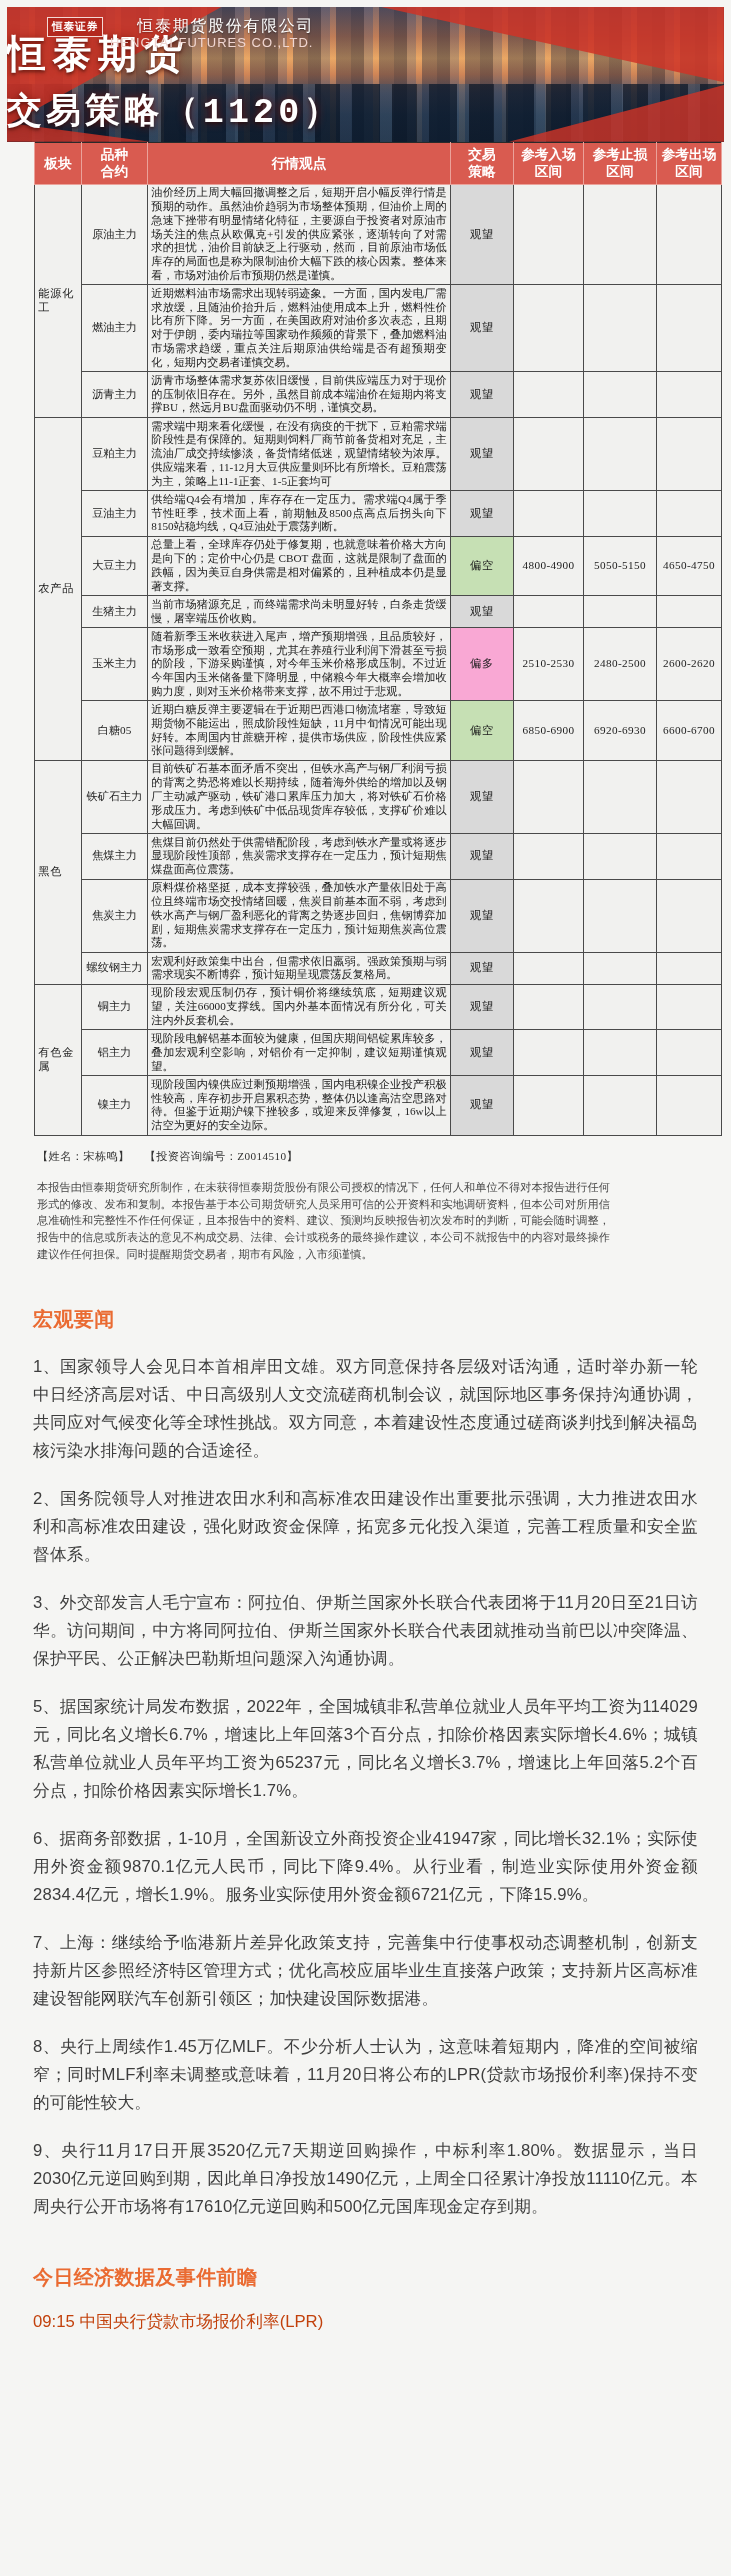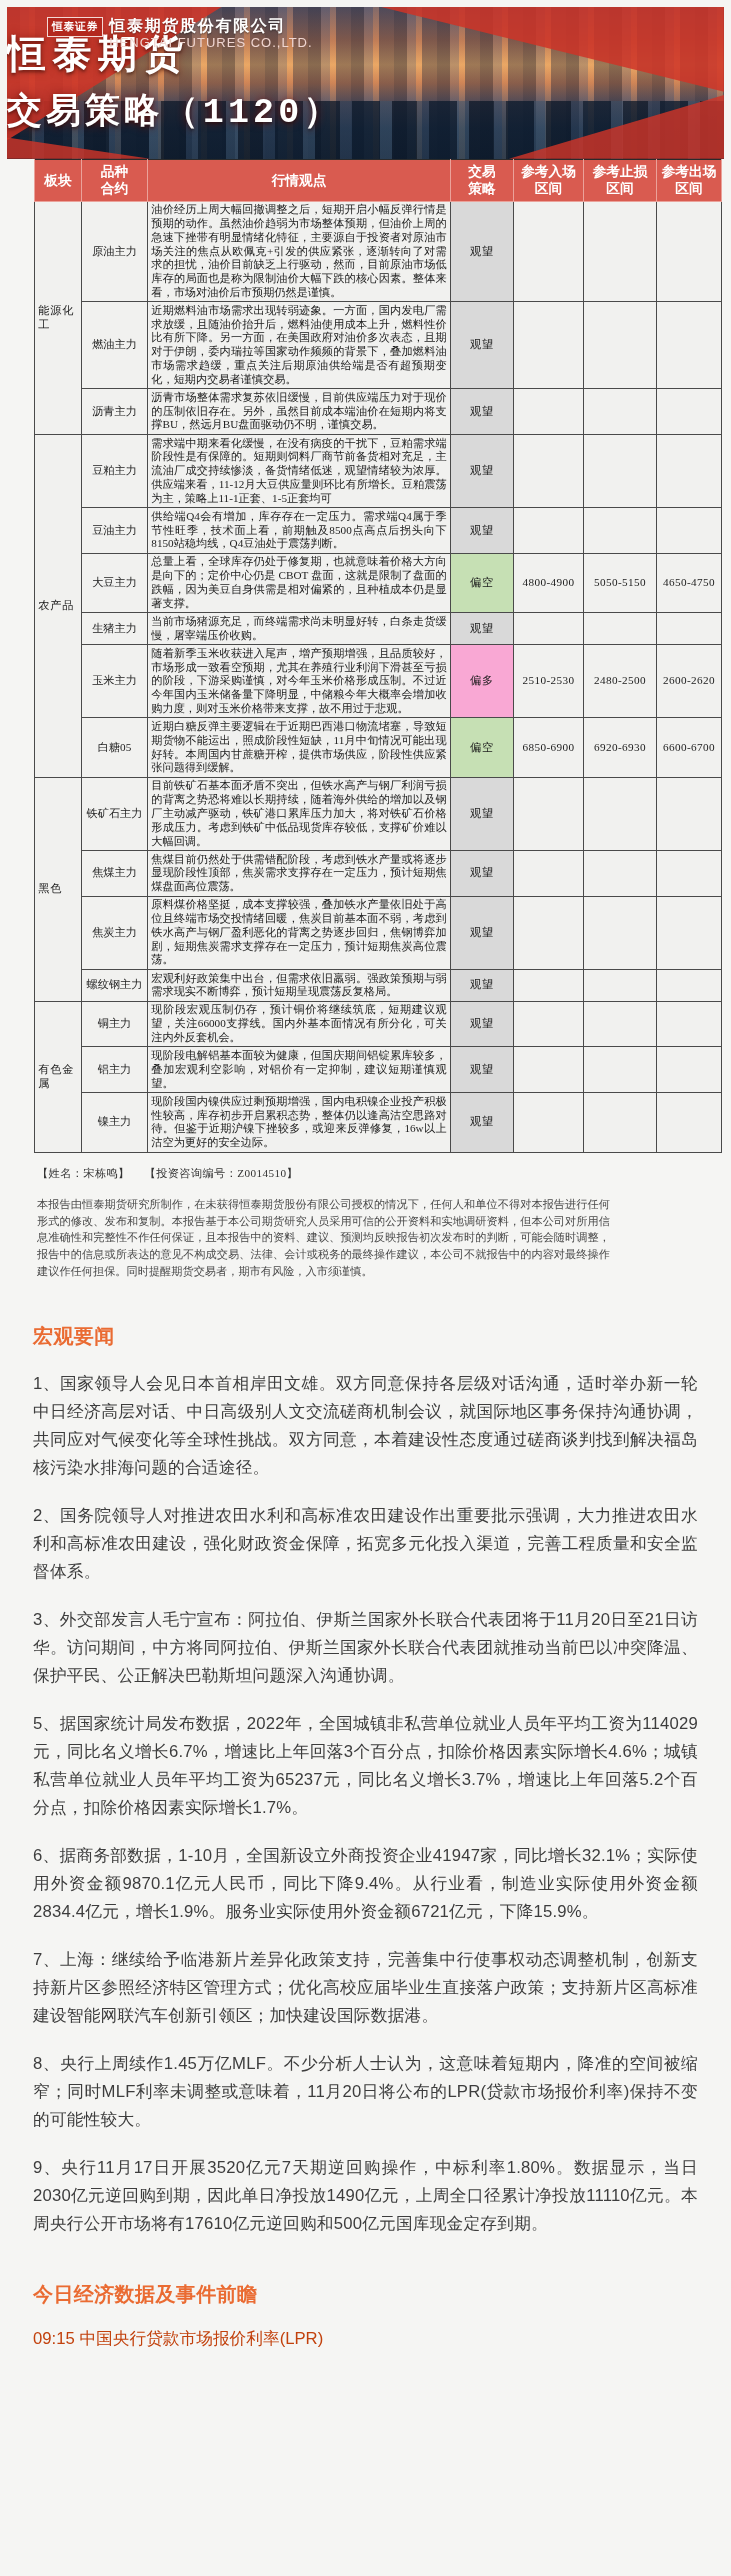--- a/index.html
+++ b/index.html
@@ -3,21 +3,21 @@
 <meta charset="utf-8">
 <style>
   html,body { margin:0; padding:0; background:#f5f5f3; }
   .page {
     position:relative; width:731px; height:2576px; overflow:hidden;
     background:#f5f5f3; font-family:"Liberation Sans", sans-serif;
   }
 
   
   .banner {
-    position:relative; margin:6.7px 6.7px 0 6.7px; height:152px; overflow:hidden;
+    position:relative; margin:6.7px 6.7px 0 6.7px; height:135px; overflow:hidden;
     background:linear-gradient(180deg,#6d5a66 0%,#b8714f 22%,#e9a35f 38%,#c97a4e 50%,#6b5a62 64%,#2e3c50 80%,#1f2a3a 100%);
   }
   .skyline {
     position:absolute; inset:0; opacity:.8;
     background:repeating-linear-gradient(90deg,
       rgba(15,35,60,0.55) 0 13.3px, rgba(70,100,130,0.35) 13.3px 21.6px,
       rgba(240,190,130,0.20) 21.6px 28px, rgba(25,45,70,0.45) 28px 43px);
   }
   .skyline2 {
     position:absolute; left:0; right:0; bottom:0; height:58px; opacity:.85;
@@ -28,21 +28,21 @@
   .tri { position:absolute; inset:0; }
   .tri-left        { clip-path:polygon(0 0, 30% 0, 0 88%);        background:rgba(206,52,40,0.88); }
   .tri-topright    { clip-path:polygon(52% 0, 100% 0, 100% 56%);  background:rgba(206,52,40,0.86); }
   .tri-bottomright { clip-path:polygon(100% 58%, 100% 100%, 70% 100%); background:rgba(206,52,40,0.82); }
   .tri-bottomleft  { clip-path:polygon(0 86%, 0 100%, 20% 100%);  background:rgba(206,52,40,0.82); }
   .logo { position:absolute; top:10px; left:40px; display:flex; gap:5.8px; align-items:flex-start; z-index:6; }
   .logo-badge {
     background:#b3271d; border:0.8px solid #f4d9d5; color:#fff;
     font-size:10.8px; font-weight:bold; letter-spacing:0.8px; padding:3.3px 4.2px; line-height:1.1;
   }
-  .logo-cn { color:#fff; font-weight:bold; font-size:16px; letter-spacing:1.7px; text-shadow:0 0.8px 1.7px rgba(0,0,0,.45); line-height:1.15; }
+  .logo-cn { color:#fff; font-weight:normal; font-size:16px; letter-spacing:1.7px; text-shadow:0 0.8px 1.7px rgba(0,0,0,.45); line-height:1.15;margin-left:28px; }
   .logo-en { color:#f0d6d1; font-size:13px; letter-spacing:1px; text-align:center; }
   .banner-title { position:absolute; top:20px; left:0; width:100%; text-align:left; z-index:5; color:#fff;font-family:Liberation Mono, monospace; }
   .bt1 { font-size:39px; font-weight:bold; letter-spacing:6.7px;
          text-shadow:0 0 10px rgba(130,25,15,.85), 0 1.7px 3.3px rgba(0,0,0,.5); }
   .bt2 { font-size:35px; font-weight:bold; letter-spacing:4.2px; margin-top:6.7px;
          text-shadow:0 0 10px rgba(130,25,15,.85), 0 1.7px 3.3px rgba(0,0,0,.5); }
 
   
   table.strategy {
     margin:0 0 0 34px; width:688px; border-collapse:collapse; table-layout:fixed;

